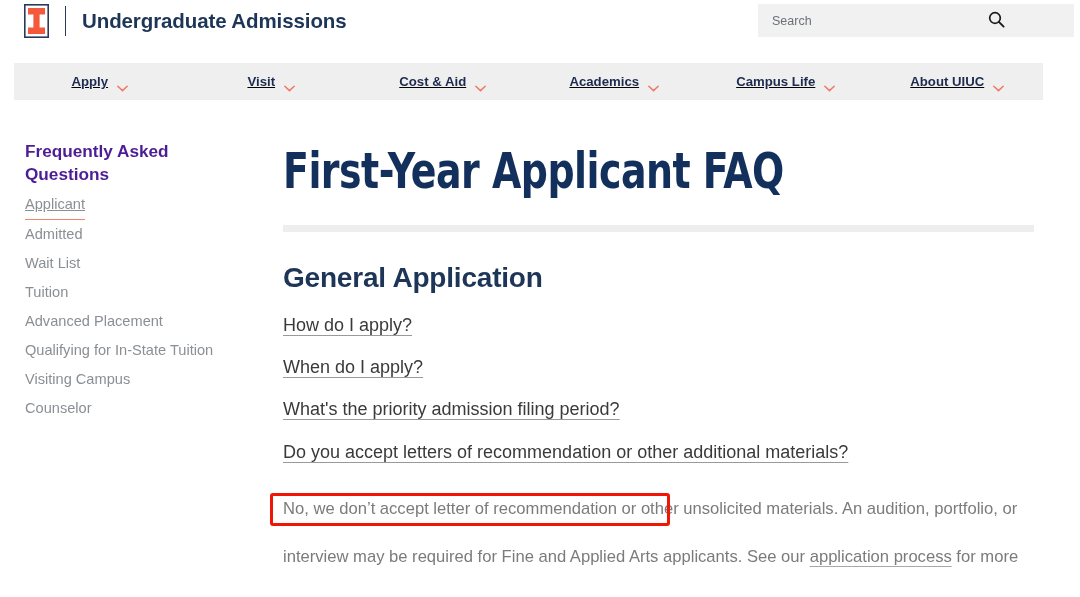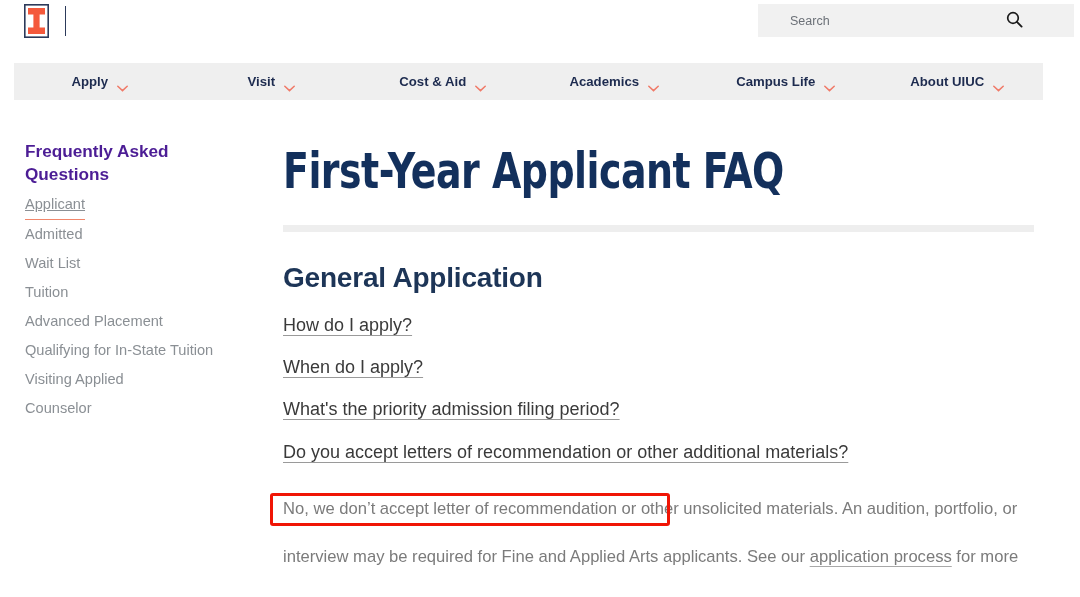--- a/index.html
+++ b/index.html
@@ -65,21 +65,20 @@
   
   .search-box {
     position: absolute;
     left: 758px; top: 4px;
     width: 316px;
     height: 33px;
     background: #f1f1f1;
     border: none;
     display: flex;
     align-items: center;
-    padding-left: 18px;
   }
   .search-input {
     border: none;
     background: transparent;
     outline: none;
     font-family: "Liberation Sans", sans-serif;
     font-size: 12.5px;
     color: #555a60;
     padding-left: 14px;
     width: 218px;
@@ -96,20 +95,21 @@
 
   
   .main-nav {
     position: absolute;
     left: 14px; top: 63px;
     width: 1029px;
     height: 37px;
     background: #efefef;
     display: flex;
     align-items: flex-start;
+    text-decoration: underline;
   }
   .nav-item {
     flex: 1 1 0;
     display: flex;
     align-items: center;
     justify-content: center;
     gap: 9px;
     height: 37px;
     cursor: pointer;
     text-decoration: none;
@@ -236,20 +236,21 @@
   <div class="site-header">
 
     <div class="brand">
       <span class="block-i">
         <svg width="25" height="34" viewBox="0 0 25 34">
           <rect x="0.8" y="0.8" width="23.4" height="32.4" fill="none" stroke="#2c3a5a" stroke-width="1.6"></rect>
           <path d="M4 4 H21 V10.5 H15.6 V23.5 H21 V30 H4 V23.5 H9.4 V10.5 H4 Z" fill="#f4593c"></path>
         </svg>
       </span>
       <span class="brand-divider"></span>
+      <span class="brand-title">Undergraduate Admissions</span>
     </div>
 
     <div class="search-box">
       <input class="search-input" type="text" placeholder="Search" style="">
       <button class="search-btn">
         <span>
           <svg width="17" height="17" viewBox="0 0 17 17">
             <circle cx="7" cy="7" r="5.3" fill="none" stroke="#1a1a1a" stroke-width="1.7"></circle>
             <line x1="10.9" y1="10.9" x2="15.6" y2="15.6" stroke="#1a1a1a" stroke-width="1.9" stroke-linecap="round"></line>
           </svg>
@@ -310,21 +311,21 @@
   </nav>
 
   <aside class="sidebar">
     <div class="sidebar-title">Frequently Asked Questions</div>
     <a class="sidebar-link active">Applicant</a>
     <a class="sidebar-link">Admitted</a>
     <a class="sidebar-link">Wait List</a>
     <a class="sidebar-link">Tuition</a>
     <a class="sidebar-link">Advanced Placement</a>
     <a class="sidebar-link">Qualifying for In-State Tuition</a>
-    <a class="sidebar-link">Visiting Applied</a>
+    <a class="sidebar-link">Visiting Campus</a>
     <a class="sidebar-link">Counselor</a>
   </aside>
 
   <main class="main">
     <h1 class="page-title">First-Year Applicant FAQ</h1>
     <div class="title-rule"></div>
     <h2 class="section-heading">General Application</h2>
 
     <div class="q-list">
       <a class="q-link">How do I apply?</a>

